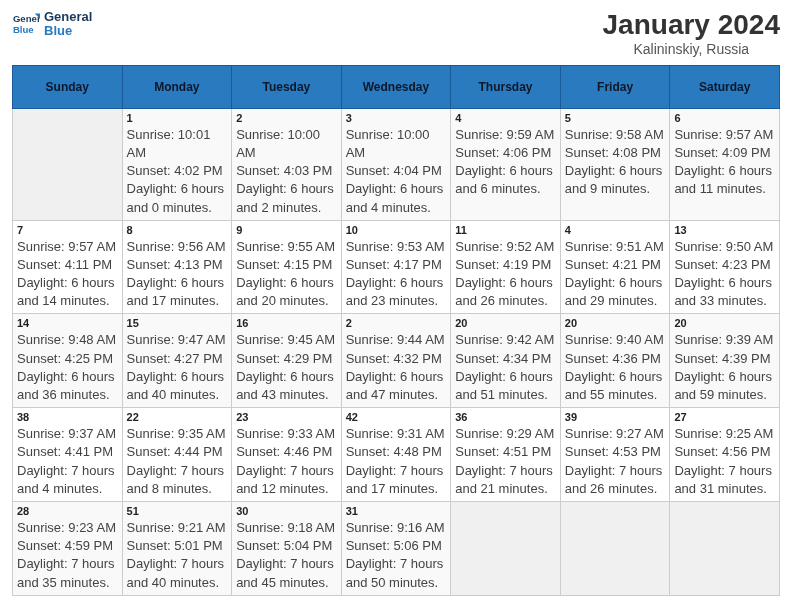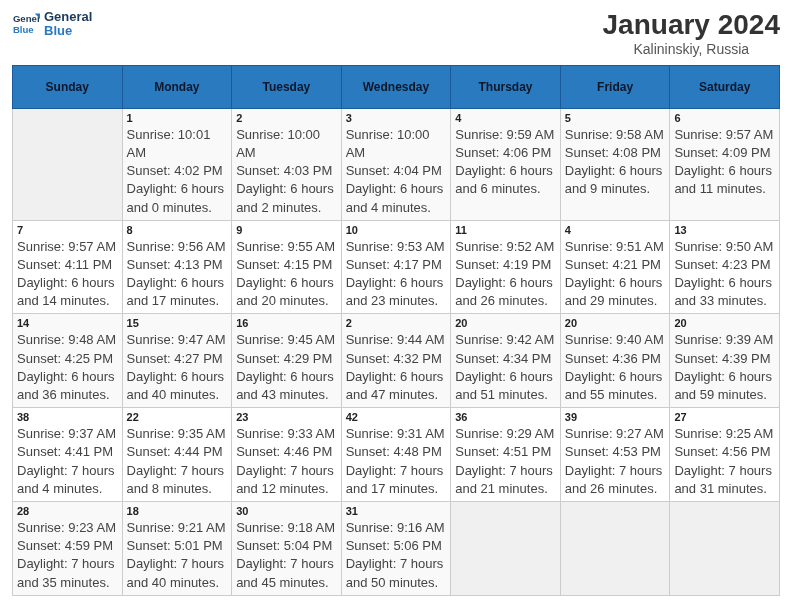--- a/index.html
+++ b/index.html
@@ -241,21 +241,21 @@
             <span class="day-number">27</span>
             <div class="day-info">Sunrise: 9:25 AM<br>Sunset: 4:56 PM<br>Daylight: 7 hours and 31 minutes.</div>
           </td>
         </tr>
         <tr>
           <td>
             <span class="day-number">28</span>
             <div class="day-info">Sunrise: 9:23 AM<br>Sunset: 4:59 PM<br>Daylight: 7 hours and 35 minutes.</div>
           </td>
           <td>
-            <span class="day-number">18</span>
+            <span class="day-number">51</span>
             <div class="day-info">Sunrise: 9:21 AM<br>Sunset: 5:01 PM<br>Daylight: 7 hours and 40 minutes.</div>
           </td>
           <td>
             <span class="day-number">30</span>
             <div class="day-info">Sunrise: 9:18 AM<br>Sunset: 5:04 PM<br>Daylight: 7 hours and 45 minutes.</div>
           </td>
           <td>
             <span class="day-number">31</span>
             <div class="day-info">Sunrise: 9:16 AM<br>Sunset: 5:06 PM<br>Daylight: 7 hours and 50 minutes.</div>
           </td>

